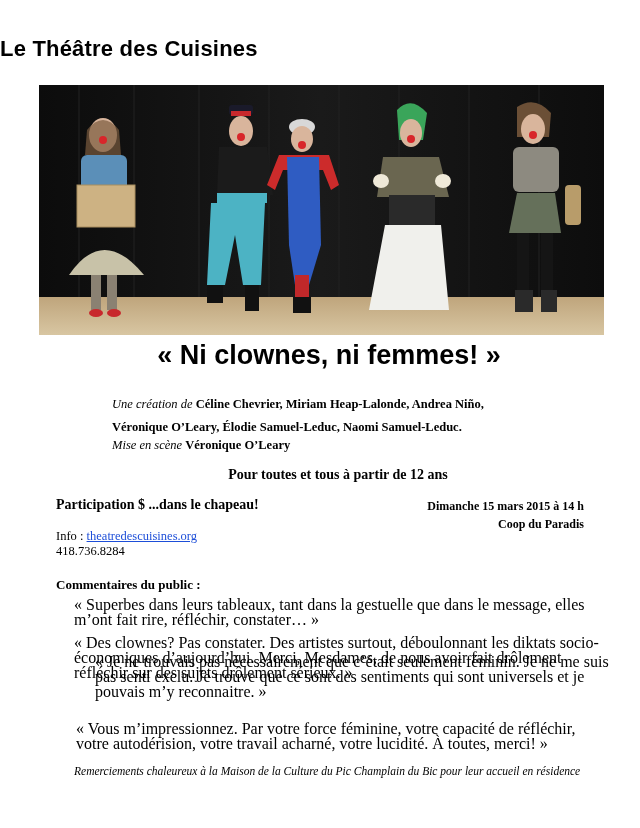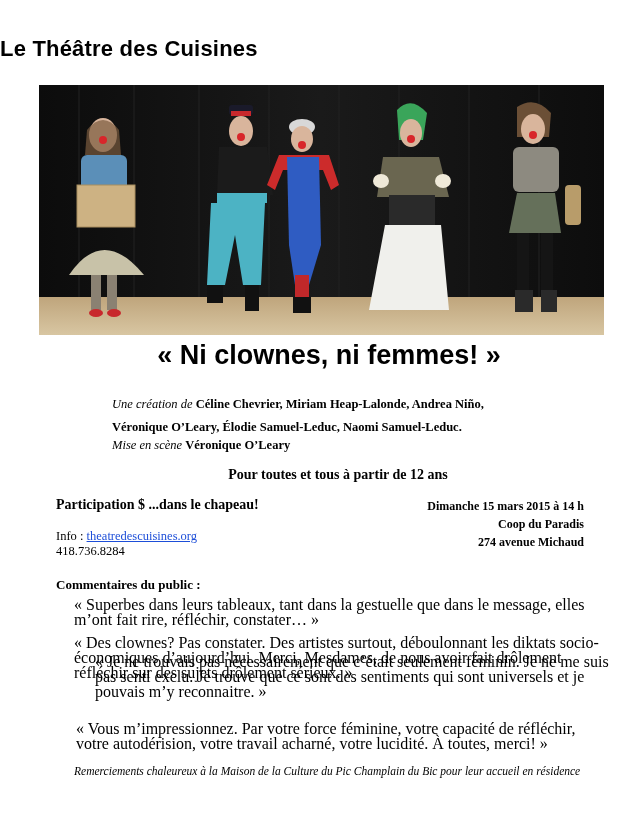--- a/index.html
+++ b/index.html
@@ -138,21 +138,20 @@
   <div>
     <span>Info :</span>
     <a href="#">theatredescuisines.org</a>
   </div>
   <div>418.736.8284</div>
 </div>
 
 <div class="abs venue">
   <div>Dimanche 15 mars 2015 à 14 h</div>
   <div>Coop du Paradis</div>
-  <div>274 avenue Michaud</div>
 </div>
 
 <div class="abs comments-h">Commentaires du public :</div>
 
 <div class="abs quote q1">« Superbes dans leurs tableaux, tant dans la gestuelle que dans le message, elles m’ont fait rire, réfléchir, constater… »</div>
 <div class="abs quote q2">« Des clownes? Pas constater. Des artistes surtout, déboulonnant les diktats socio-économiques d’aujourd’hui. Merci, Mesdames, de nous avoir fait drôlement réfléchir sur des sujets drôlement sérieux. »</div>
 <div class="abs quote q3">« Je ne trouvais pas nécessairement que c’était seulement féminin. Je ne me suis pas senti exclu. Je trouve que ce sont des sentiments qui sont universels et je pouvais m’y reconnaitre. »</div>
 <div class="abs quote q4">« Vous m’impressionnez. Par votre force féminine, votre capacité de réfléchir, votre autodérision, votre travail acharné, votre lucidité. À toutes, merci! »</div>
 
 <div class="abs thanks">Remerciements chaleureux à la Maison de la Culture du Pic Champlain du Bic pour leur accueil en résidence</div>

